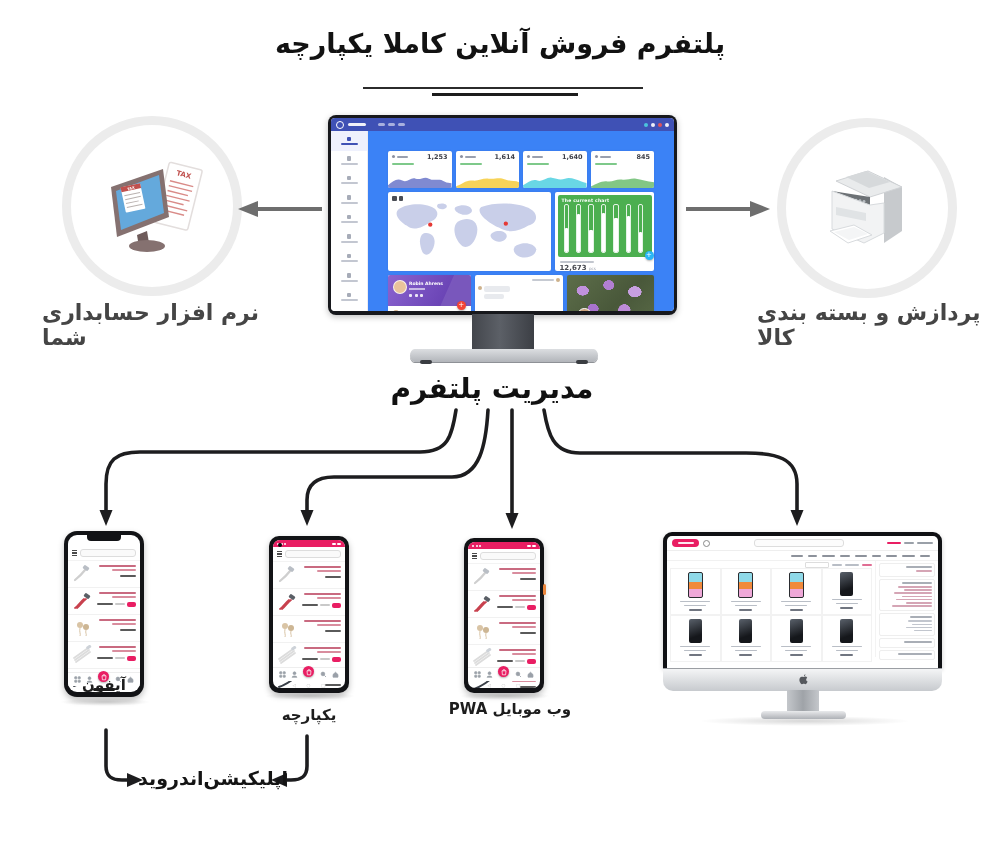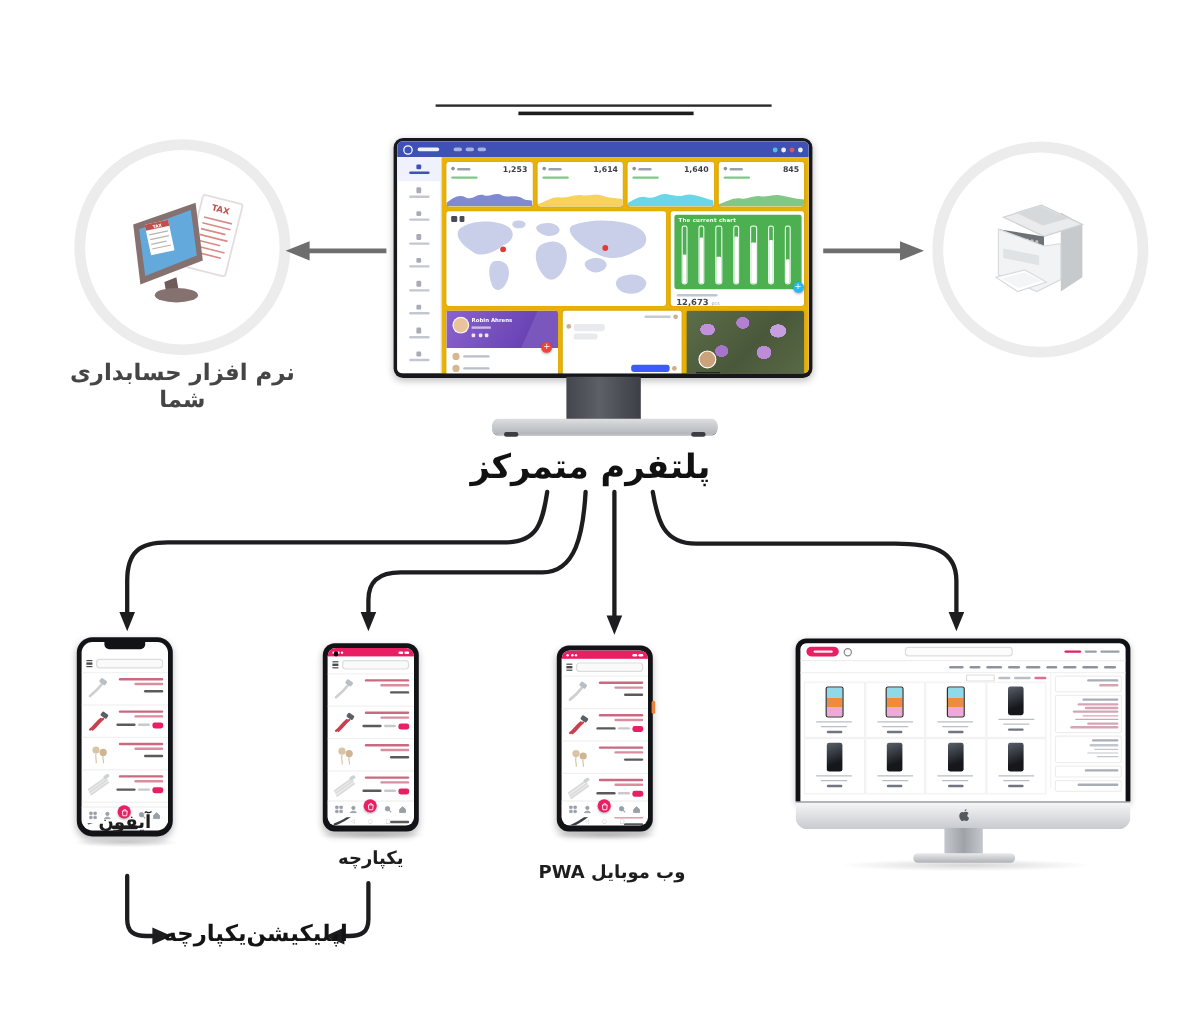--- a/index.html
+++ b/index.html
@@ -9,21 +9,21 @@
 
   
   .title{top:28px;left:0;width:1000px;text-align:center;direction:rtl;
          font-size:27px;font-weight:bold;color:#121212;letter-spacing:-.5px;}
   .title-u1{top:87px;left:363px;width:280px;height:2px;background:#2b2b2b;}
   .title-u2{top:93px;left:432px;width:146px;height:3px;background:#1c1c1c;}
 
   
   .node-circle{width:162px;height:162px;border-radius:50%;border:9px solid #ececec;background:#fff;
                display:flex;align-items:center;justify-content:center;}
-  .node-label{direction:rtl;text-align:center;font-size:19px;font-weight:bold;color:#454545;}
+  .node-label{direction:rtl;text-align:left;font-size:22px;font-weight:bold;color:#454545;}
 
   
   .monitor-frame{left:328px;top:115px;width:349px;height:200px;background:#17181c;border-radius:8px;
                  box-shadow:0 2px 6px rgba(0,0,0,.25);}
   .mon-screen{position:absolute;left:3px;top:3px;right:3px;bottom:4px;background:#fff;border-radius:4px;overflow:hidden;}
   .monitor-neck{left:472px;top:314px;width:62px;height:38px;background:linear-gradient(90deg,#43464c,#5c6067 45%,#3c3f45);}
   .monitor-base{left:410px;top:349px;width:188px;height:13px;border-radius:5px/7px;
                 background:linear-gradient(#dcdee1,#b2b5ba);box-shadow:0 1px 0 #8e9196;}
   .monitor-foot{width:12px;height:4px;border-radius:2px;background:#3a3d42;top:360px;}
   .dev-shadow{border-radius:50%;background:radial-gradient(closest-side,rgba(0,0,0,.16),rgba(0,0,0,0));}
@@ -38,21 +38,21 @@
   .d-nav-right i{width:4px;height:4px;border-radius:50%;background:#fff;opacity:.9;}
   .d-nav-right i.red{background:#ef5350;}
   .d-nav-right i.teal{background:#4dd0e1;}
   .d-side{position:absolute;left:0;top:13px;bottom:0;width:36px;background:#fff;border-right:1px solid #ececf2;}
   .sb-item{height:19.5px;display:flex;flex-direction:column;align-items:center;justify-content:center;gap:2px;}
   .sb-ic{width:4.5px;height:4.5px;border-radius:1px;background:#a7acb8;}
   .sb-tx{width:17px;height:2px;border-radius:1px;background:#c3c7d1;}
   .sb-item.active{background:#eff1fd;}
   .sb-item.active .sb-ic{background:#3f51b5;}
   .sb-item.active .sb-tx{background:#3f51b5;}
-  .d-main{position:absolute;left:37px;top:13px;right:0;bottom:0;background:#eab308;padding:4px;}
+  .d-main{position:absolute;left:37px;top:13px;right:0;bottom:0;background:#3b82f6;padding:20px;}
   .d-card{background:#fff;border-radius:2px;box-shadow:0 0 2px rgba(40,40,90,.12);}
   .d-stats{display:flex;gap:4px;height:37px;}
   .stat{flex:1;position:relative;overflow:hidden;padding:3px 4px 0 4px;}
   .stat-top{display:flex;align-items:flex-start;}
   .stat-ic{width:3px;height:3px;border-radius:50%;background:#8b90a0;margin-right:2px;margin-top:1px;}
   .stat-lb{width:11px;height:2px;background:#9aa0ae;border-radius:1px;margin-top:1.5px;}
   .stat-val{margin-left:auto;font-size:6.5px;font-weight:bold;color:#3d3f48;line-height:7px;}
   .stat-sub{width:22px;height:1.5px;background:#7ec98a;border-radius:1px;margin-top:2px;}
   .stat svg{position:absolute;left:0;right:0;bottom:0;width:100%;height:15px;}
   .d-mid{display:flex;gap:4px;margin-top:4px;height:79px;}
@@ -186,20 +186,21 @@
 
   .apps-label{left:128px;top:767px;width:170px;text-align:center;direction:rtl;
               font-size:19px;font-weight:bold;color:#141414;}
   svg.overlay{position:absolute;left:0;top:0;pointer-events:none;}
 </style>
 </head>
 <body>
 
 <div id="canvas">
 
+  <div class="abs title">پلتفرم فروش آنلاین کاملا یکپارچه</div>
   <div class="abs title-u1"></div>
   <div class="abs title-u2"></div>
 
   <div class="abs node-circle" style="left:62px;top:116px;">
     <svg width="126" height="126" viewBox="0 0 126 126">
 
       <g transform="rotate(14 88 55)">
         <rect x="72" y="22" width="34" height="62" rx="2" fill="#fff" stroke="#e3dedd" stroke-width="1.5"></rect>
         <text x="89" y="33" text-anchor="middle" font-size="7" font-weight="bold" fill="#c0504d">TAX</text>
         <g stroke="#d98b88" stroke-width="1.4">
@@ -251,20 +252,21 @@
           <circle cx="58" cy="54.3" r="1.4"></circle>
         </g>
 
       <path d="M26,44 L26,82 L58,96 L78,86 L78,56 L64,58 Z" fill="#f2f3f4" stroke="#d8dbde" stroke-width="1"></path>
       <path d="M30,60 L60,66 L60,74 L30,68 Z" fill="#e0e3e5"></path>
 
       <path d="M24,84 L48,78 L66,88 L42,96 Z" fill="#fff" stroke="#d8dbde" stroke-width="1"></path>
       <path d="M28,85 L48,80 L62,87 L43,93 Z" fill="#f4f5f6"></path>
     </svg>
   </div>
+  <div class="abs node-label" style="left:757px;top:300px;width:228px;">پردازش و بسته بندی کالا</div>
 
   <div class="abs monitor-frame">
     <div class="mon-screen">
       <div class="d-nav">
         <div class="d-logo"></div>
         <div class="d-logo-tx"></div>
         <div class="d-nav-mid">
             <i></i>
             <i></i>
             <i></i>
@@ -460,21 +462,21 @@
           </div>
         </div>
       </div>
     </div>
   </div>
   <div class="abs monitor-neck"></div>
   <div class="abs monitor-base"></div>
   <div class="abs monitor-foot" style="left:420px;"></div>
   <div class="abs monitor-foot" style="left:576px;"></div>
 
-  <div class="abs hub-label">پلتفرم متمرکز</div>
+  <div class="abs hub-label">مدیریت پلتفرم</div>
 
   <svg class="overlay" width="1000" height="846" viewBox="0 0 1000 846">
     <g stroke="#6e6e6e" stroke-width="4" fill="#6e6e6e">
       <line x1="322" y1="209" x2="256" y2="209"></line>
         <path d="M258,201 L258,217 L238,209 Z" stroke="none"></path>
     </g>
     <g stroke="#6e6e6e" stroke-width="4" fill="#6e6e6e">
       <line x1="686" y1="209" x2="752" y2="209"></line>
         <path d="M750,201 L750,217 L770,209 Z" stroke="none"></path>
     </g>
@@ -984,16 +986,16 @@
     <svg width="12" height="14" viewBox="0 0 12 14">
       <path d="M8.4,1.2 C8.5,2.1 7.8,3.1 6.9,3.2 C6.8,2.3 7.6,1.3 8.4,1.2 Z" fill="#55585d"></path>
       <path d="M6.2,3.9 C7,3.9 7.4,3.4 8.3,3.5 C9.2,3.6 9.8,4 10.2,4.7 C8.6,5.7 8.9,7.9 10.6,8.6 C10.3,9.5 9.5,11.2 8.5,11.2 C7.8,11.3 7.6,10.8 6.7,10.8 C5.8,10.8 5.6,11.3 4.9,11.2 C3.9,11.2 2.8,9.3 2.5,8 C2.1,6.2 2.8,4.1 4.6,3.7 C5.3,3.6 5.8,3.9 6.2,3.9 Z" fill="#55585d"></path>
     </svg>
   </div>
   <div class="abs imac-neck"></div>
   <div class="abs imac-foot"></div>
 
   <div class="abs device-label" style="left:54px;top:676px;width:100px;">آیفون</div>
   <div class="abs device-label" style="left:259px;top:706px;width:100px;">یکپارچه</div>
-  <div class="abs device-label" style="left:440px;top:718px;width:140px;">وب موبایل PWA</div>
-
-  <div class="abs apps-label">اپلیکیشن‌یکپارچه</div>
+  <div class="abs device-label" style="left:440px;top:700px;width:140px;">وب موبایل PWA</div>
+
+  <div class="abs apps-label">اپلیکیشن‌اندروید</div>
 </div>
 
 </body></html>

